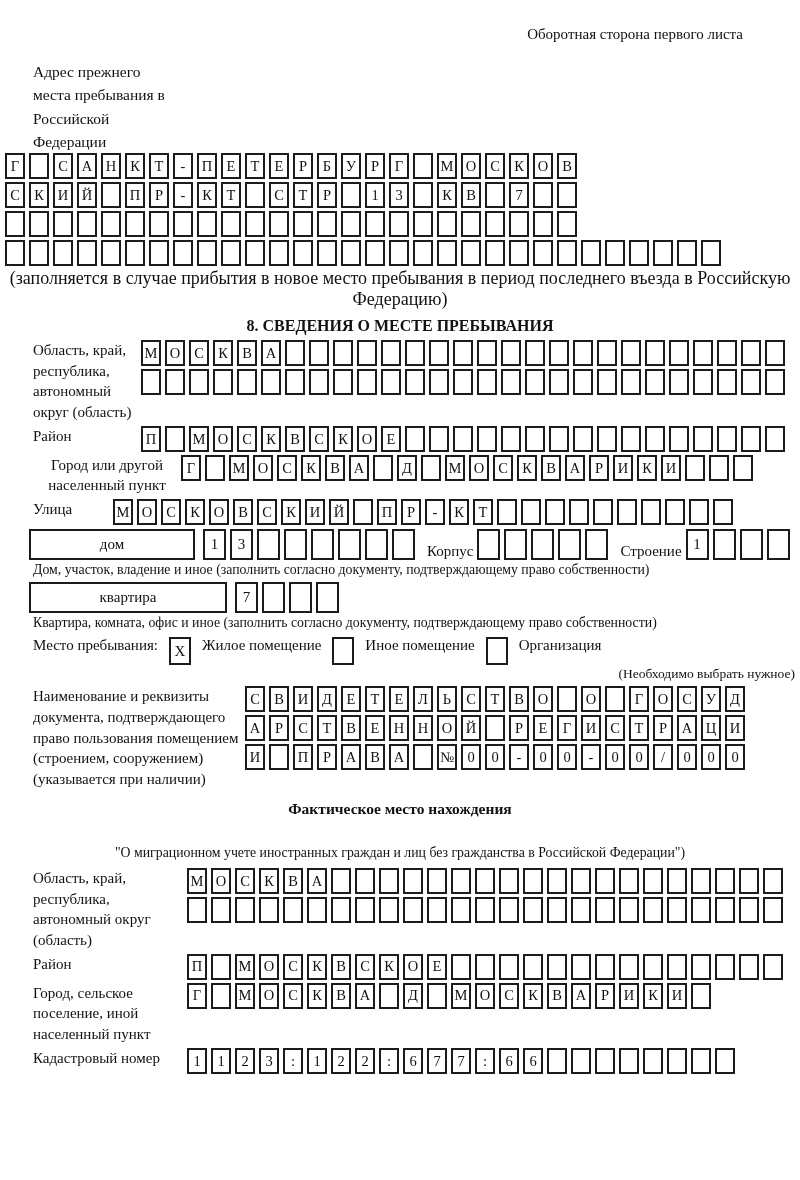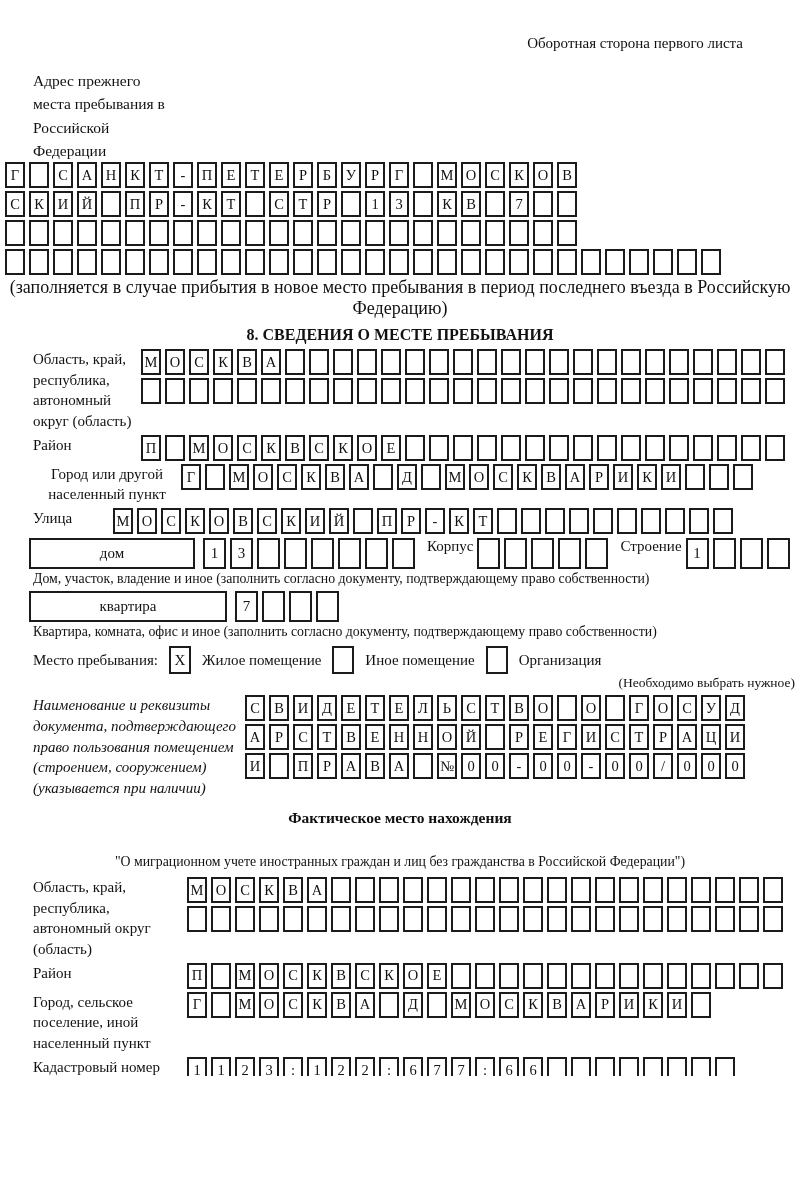--- a/index.html
+++ b/index.html
@@ -1,54 +1,54 @@
 <!DOCTYPE html>
 <html lang="ru"><head>
 <meta charset="utf-8">
 <style>
   html,body{margin:0;padding:0;background:#fff;}
   .page{
     width:800px;height:1076px;box-sizing:border-box;overflow:hidden;
-    padding:21px 5px 0 5px;background:#fff;color:#111;
+    padding:12px 5px 0 5px;background:#fff;color:#111;
     font-family:"Liberation Serif","DejaVu Serif",serif;
   }
   .back-note{margin:14px 52px 0 0;text-align:right;font-size:15px;}
   
   .cells{display:flex;gap:4px;}
   .cell{
     flex:none;display:flex;align-items:center;justify-content:center;
     width:20px;height:26px;border:2px solid #1b1b1b;box-sizing:border-box;
     font-size:14.5px;line-height:1;
   }
   .lg .cell{width:23px;height:31px;font-size:15px;}
   .rows{display:flex;flex-direction:column;gap:3px;}
   
   .frow{display:flex;align-items:flex-start;margin-bottom:3px;}
   .flabel{flex:none;box-sizing:border-box;padding-left:28px;font-size:15px;line-height:1.38;}
   .w170{width:170px;font-size:15.5px;line-height:1.5;}
   .w136{width:136px;}
   .w176{width:176px;text-align:center;}
   .w108{width:108px;}
   .w182{width:182px;}
-  .w240{width:240px;font-style:italic;}
+  .w240{width:240px;}
   .addr-block{display:flex;margin-top:17px;flex-direction:column;}
   .fullrow{margin-top:3px;}
   .note{font-size:18px;margin-top:2px;}
   .center{text-align:center;}
   .sec-title{text-align:center;font-weight:bold;font-size:16px;margin:7px 0 5px;}
-  .dom-row{display:flex;align-items:flex-start;margin:4px 0 2px 24px;}
+  .dom-row{display:flex;align-items:flex-end;margin:4px 0 2px 24px;}
   .titled-box{
     flex:none;display:flex;align-items:center;justify-content:center;
     border:2px solid #1b1b1b;height:31px;box-sizing:border-box;font-size:15px;
   }
   .dom-box{width:166px;margin-right:8px;}
   .kv-box{width:198px;margin-right:8px;}
   .inline-label{font-size:15px;margin:0 4px 0 12px;}
   .side-note{font-size:13.8px;margin:2px 0 3px 28px;}
-  .mesto-row{display:flex;align-items:center;gap:11px;margin:6px 0 1px 28px;font-size:15px;}
+  .mesto-row{display:flex;gap:11px;margin:6px 0 1px 28px;font-size:15px;}
   .cb{
     flex:none;display:flex;align-items:center;justify-content:center;
     width:22px;height:28px;border:2px solid #1b1b1b;box-sizing:border-box;font-size:15px;
   }
   .choose-note{text-align:right;font-size:13.5px;margin:1px 0 4px 66px;}
   .fact-title{font-weight:bold;text-align:center;font-size:15.5px;margin:10px 0 5px;}
   .fact-note{text-align:center;font-size:13.8px;line-height:1.5;margin-bottom:4px;}
   .stamp-wrap{width:462px;margin:10px 4px 0 auto;}
   .stamp-box{width:368px;height:164px;border:2px solid #1b1b1b;box-sizing:border-box;margin:0 48px 5px auto;}
 </style>

